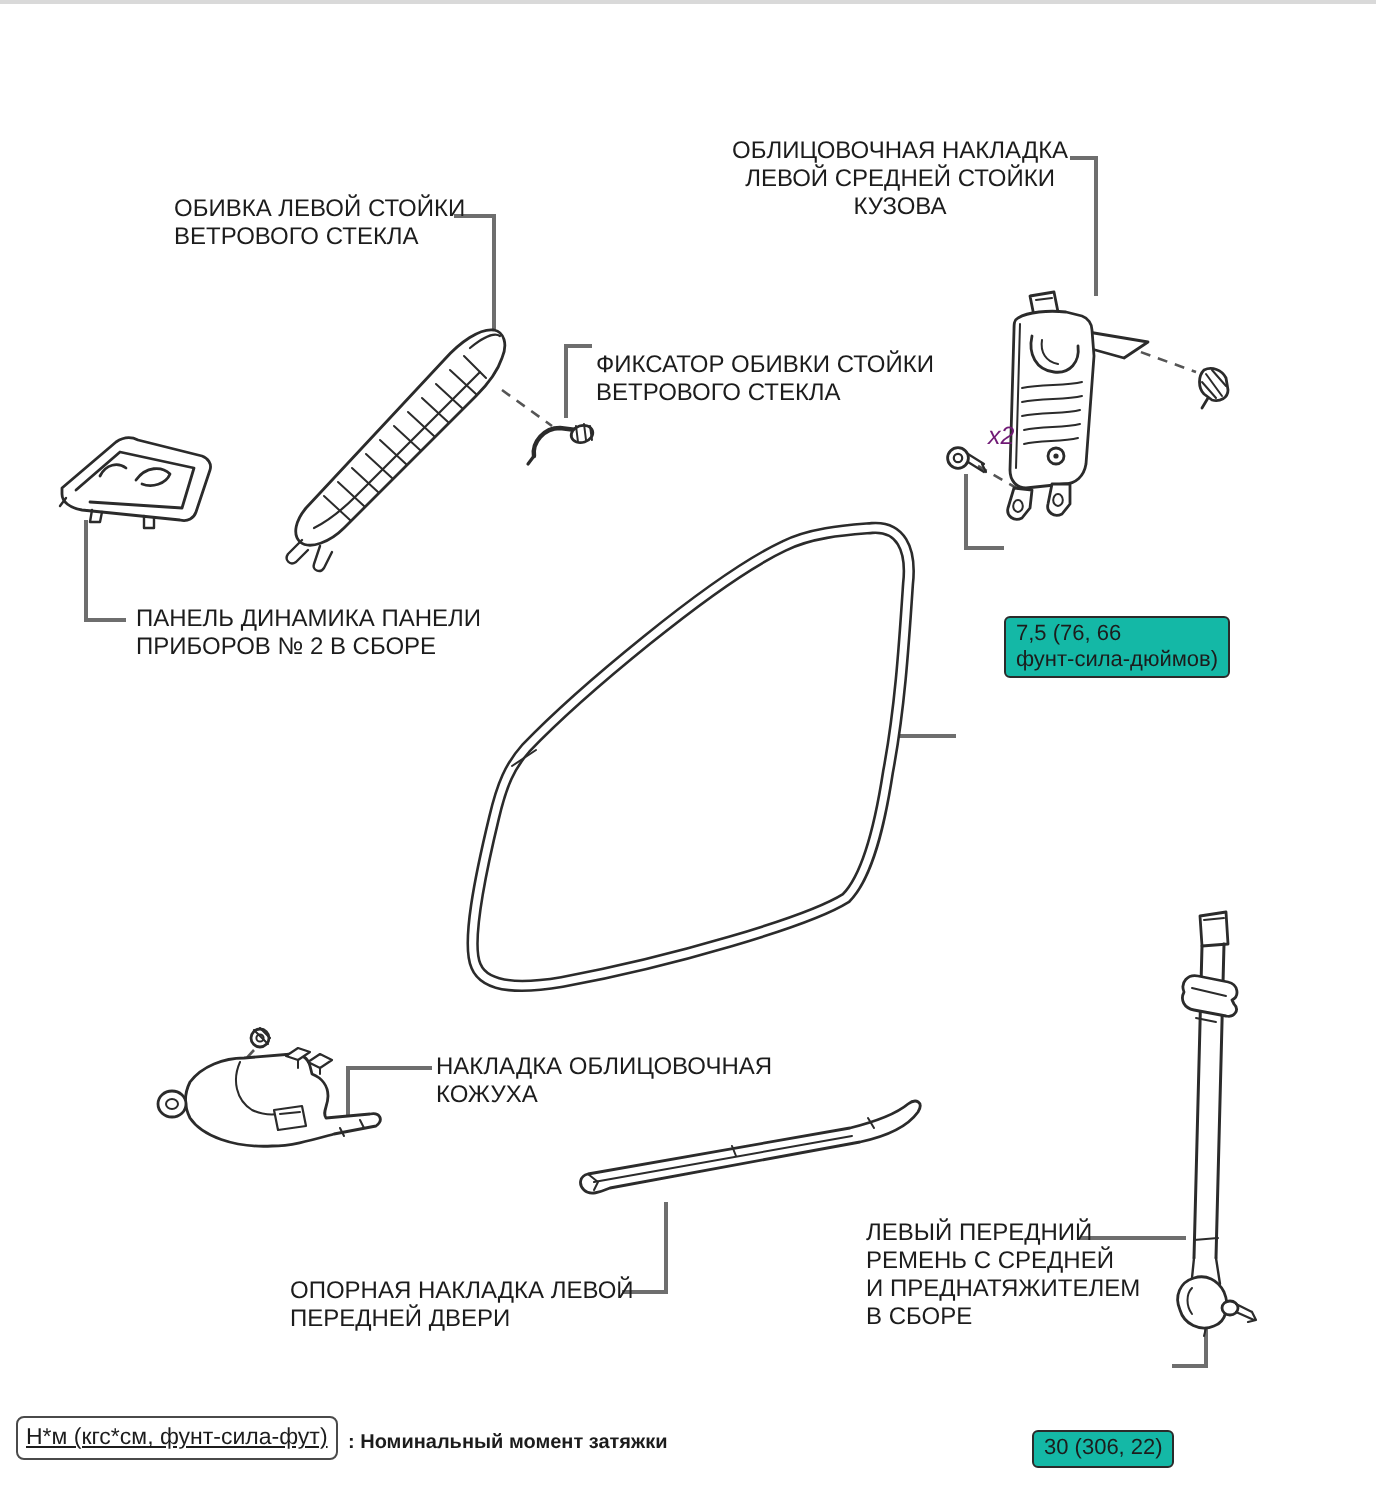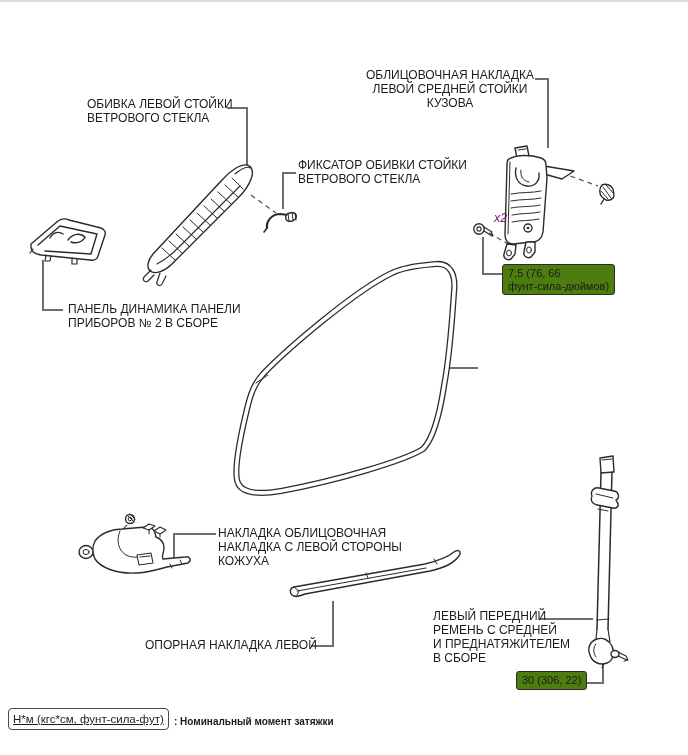--- a/index.html
+++ b/index.html
@@ -19,25 +19,26 @@
     font-size:12px;
     line-height:14px;
     white-space:nowrap;
     color:#1c1c1c;
   }
   .part-label span{display:block;}
   .torque-box{
     position:absolute;
     border:1.6px solid #2b2b2b;
     border-radius:3px;
-    background:#4d7c0f;
+    background:#14b8a6;
     padding:2px 5px;
     font-size:11px;
     line-height:12.5px;
     white-space:nowrap;
+    margin-top:44px;
   }
   .torque-box span{display:block;}
   .multiplier{
     position:absolute;
     font-size:12.5px;
     font-style:italic;
     color:#701a75;
   }
   .footnote-box{
     position:absolute;
@@ -189,45 +190,45 @@
         <path d="M603,662 L602,666" stroke-width="1"></path>
       </g>
     </g>
   </svg>
 
   <div class="part-label" style="left:87px;top:95px;">
     <span>ОБИВКА ЛЕВОЙ СТОЙКИ</span>
     <span>ВЕТРОВОГО СТЕКЛА</span>
   </div>
 
-  <div class="part-label" style="left:298px;top:156px;">
+  <div class="part-label" style="left:298px;top:173px;">
     <span>ФИКСАТОР ОБИВКИ СТОЙКИ</span>
     <span>ВЕТРОВОГО СТЕКЛА</span>
   </div>
 
   <div class="part-label" style="left:366px;top:66px;text-align:center;">
     <span>ОБЛИЦОВОЧНАЯ НАКЛАДКА</span>
     <span>ЛЕВОЙ СРЕДНЕЙ СТОЙКИ</span>
     <span>КУЗОВА</span>
   </div>
 
   <div class="part-label" style="left:68px;top:300px;">
     <span>ПАНЕЛЬ ДИНАМИКА ПАНЕЛИ</span>
     <span>ПРИБОРОВ № 2 В СБОРЕ</span>
   </div>
 
 
   <div class="part-label" style="left:218px;top:524px;">
     <span>НАКЛАДКА ОБЛИЦОВОЧНАЯ</span>
-    <span>НАКЛАДКА С ЛЕВОЙ СТОРОНЫ</span>
     <span>КОЖУХА</span>
   </div>
 
   <div class="part-label" style="left:145px;top:636px;">
     <span>ОПОРНАЯ НАКЛАДКА ЛЕВОЙ</span>
+    <span>ПЕРЕДНЕЙ ДВЕРИ</span>
   </div>
 
   <div class="part-label" style="left:433px;top:607px;">
     <span>ЛЕВЫЙ ПЕРЕДНИЙ</span>
     <span>РЕМЕНЬ С СРЕДНЕЙ</span>
     <span>И ПРЕДНАТЯЖИТЕЛЕМ</span>
     <span>В СБОРЕ</span>
   </div>
 
   <div class="torque-box" style="left:502px;top:262px;">

